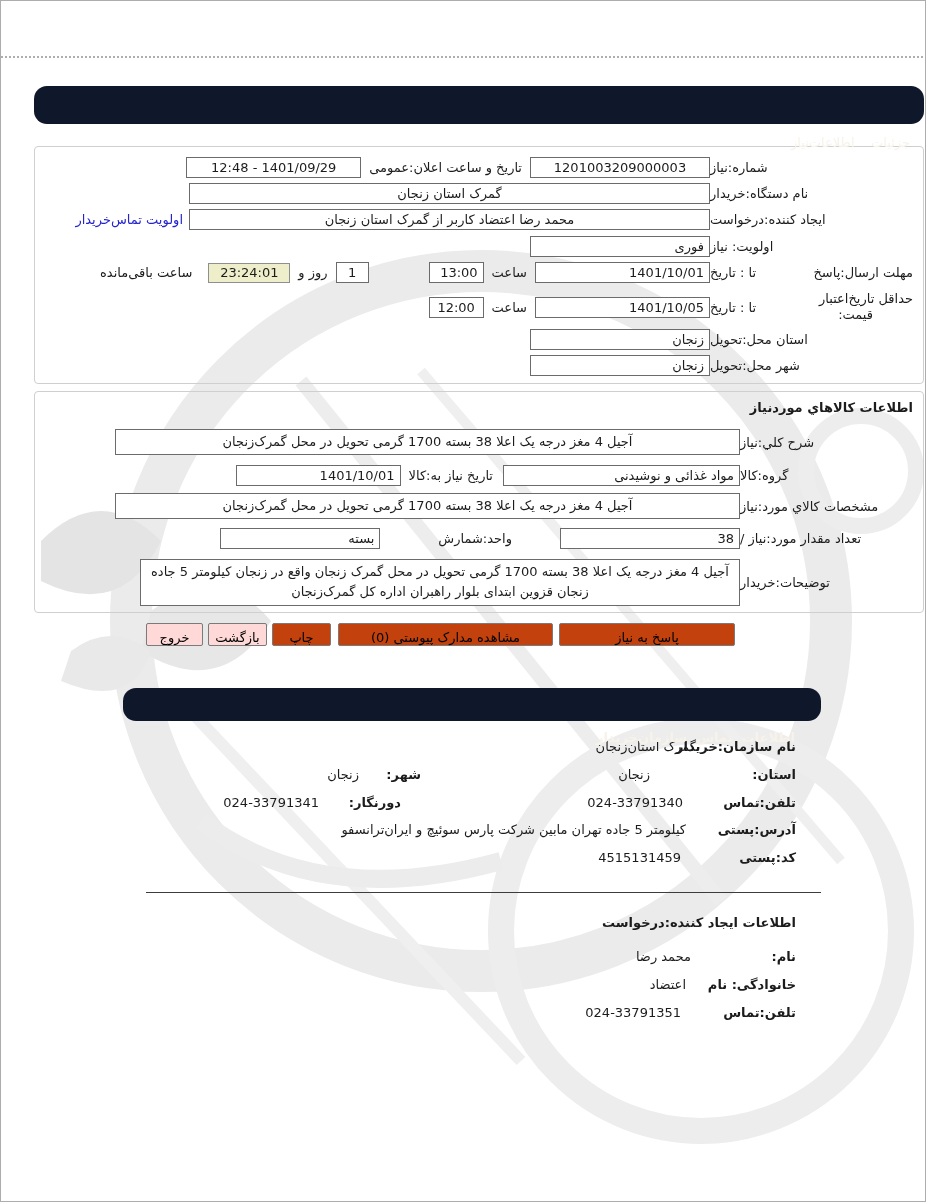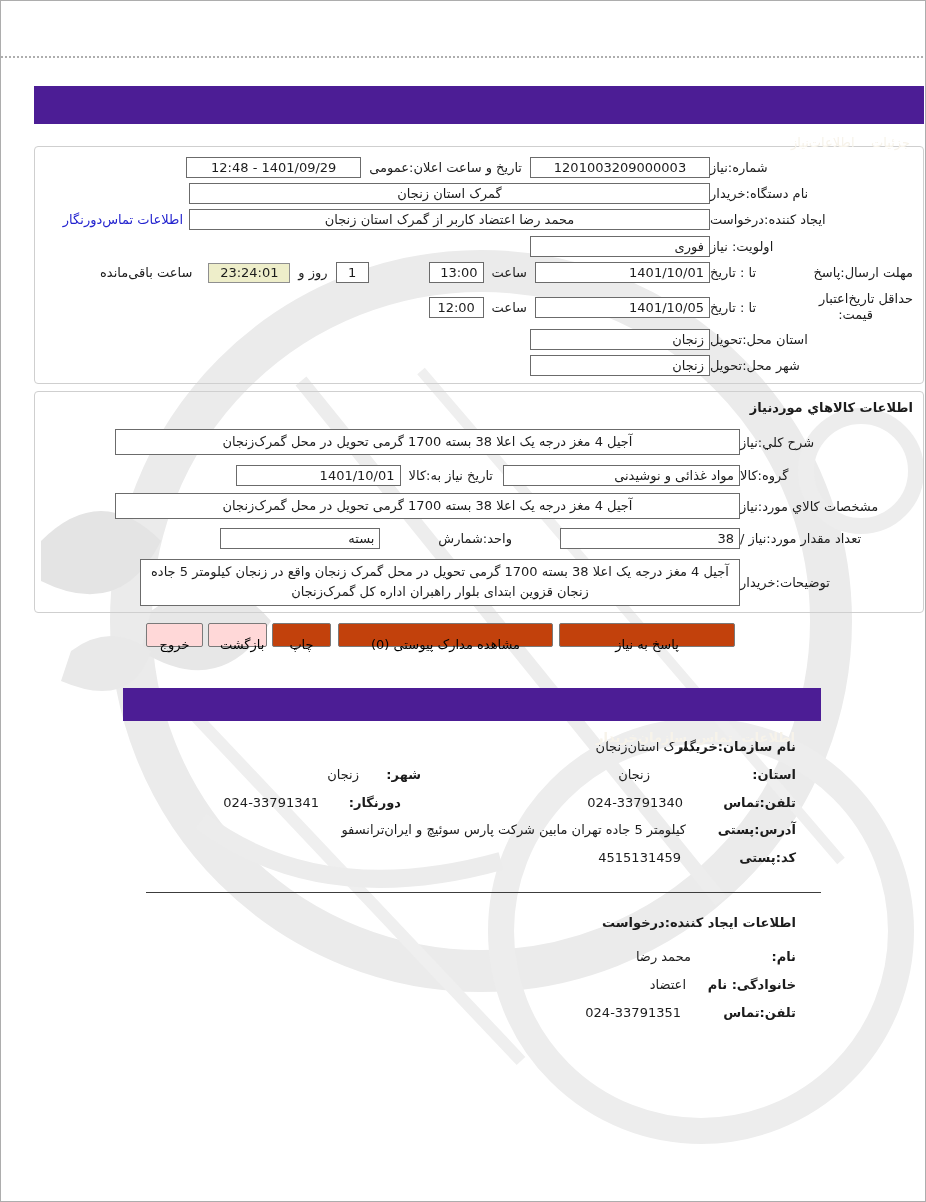--- a/index.html
+++ b/index.html
@@ -6,23 +6,23 @@
   .page{
     position:relative;width:926px;height:1202px;background:#fff;
     border:1px solid #adadad;box-sizing:border-box;overflow:hidden;
     font-family:"DejaVu Sans",sans-serif;font-size:13px;color:#1c1c1c;
   }
   .dotted-sep{position:absolute;top:55px;left:0;width:926px;border-top:2px dotted #9a9a9a;opacity:.8;}
   
   .wm{position:absolute;inset:0;z-index:0;pointer-events:none;}
   
   .bar{
-    position:absolute;background:#4c1d95;color:#f7f3ea;
+    position:absolute;background:#0f172a;color:#f7f3ea;
     line-height:38px;height:38px;text-align:right;box-sizing:border-box;
-    white-space:pre;z-index:3;
+    white-space:pre;z-index:3;border-radius:13px;
   }
   .bar1{left:33px;width:890px;top:85px;padding:0 14px;}
   .bar2{left:122px;width:698px;top:687px;height:33px;line-height:33px;font-weight:bold;padding:0 26px;}
   
   .panel{
     position:absolute;border:1px solid #cfcfcf;border-radius:4px;
     box-sizing:border-box;direction:rtl;z-index:2;background:transparent;
   }
   .panel1{left:33px;top:145px;width:890px;height:238px;}
   .panel2{left:33px;top:390px;width:890px;height:222px;}
@@ -53,21 +53,21 @@
   .goods-title{position:absolute;top:8px;right:10px;font-weight:bold;direction:ltr;white-space:pre;}
   .notes-box{
     border:1px solid #6b6b6b;background:#fff;width:600px;height:47px;
     box-sizing:border-box;text-align:center;line-height:1.55;padding:2px 6px;
     overflow:hidden;
   }
   
   .btn{
     position:absolute;top:622px;height:23px;border:1px solid #7a7a7a;border-radius:2px;
     font-family:"DejaVu Sans",sans-serif;font-size:13px;line-height:20px;text-align:center;
-    box-sizing:border-box;cursor:pointer;z-index:3;padding:11px;
+    box-sizing:border-box;cursor:pointer;z-index:3;padding:4px;
   }
   .btn-green{background:#c2410c;}
   .btn-pink{background:#ffd8d8;}
   
   .abs-row{position:absolute;left:0;width:926px;height:18px;direction:rtl;z-index:2;}
   .abs-row span{position:absolute;white-space:nowrap;}
   .blbl{font-weight:bold;}
   .num{direction:ltr;}
   .hrline{position:absolute;top:891px;left:145px;width:675px;border-top:1px solid #3c3c3c;z-index:2;}
 </style>
@@ -111,21 +111,21 @@
           <span class="flabel">نام دستگاه:خریدار</span>
         </div>
       <div class="input-box w477 center">گمرک استان زنجان</div>
     </div>
 
     <div class="frow" style="top:62px;">
       <div class="lc lc1">
           <span class="flabel">ایجاد کننده:درخواست</span>
         </div>
       <div class="input-box w477 center">محمد رضا اعتضاد کاربر از گمرک استان زنجان</div>
-      <a class="link">اطلاعات تماس‌دورنگار</a>
+      <a class="link">اولویت تماس‌خریدار</a>
     </div>
 
     <div class="frow" style="top:89px;">
       <div class="lc lc1">
           <span class="flabel">اولویت: نیاز</span>
         </div>
       <div class="input-box w180">فوری</div>
     </div>
 
     <div class="frow" style="top:115px;">

